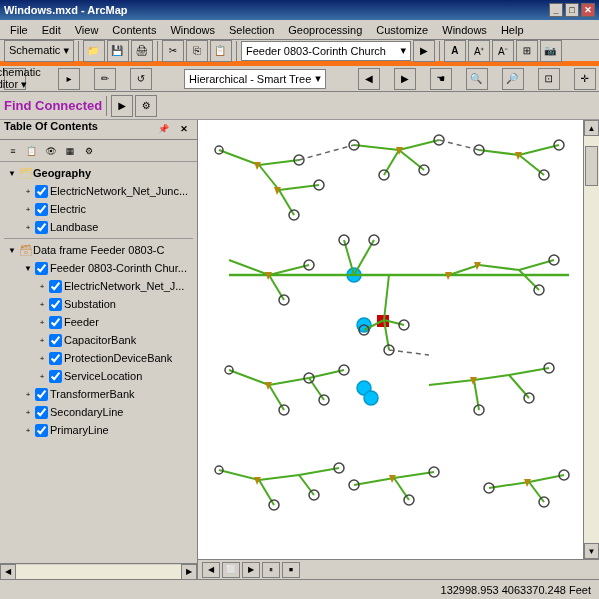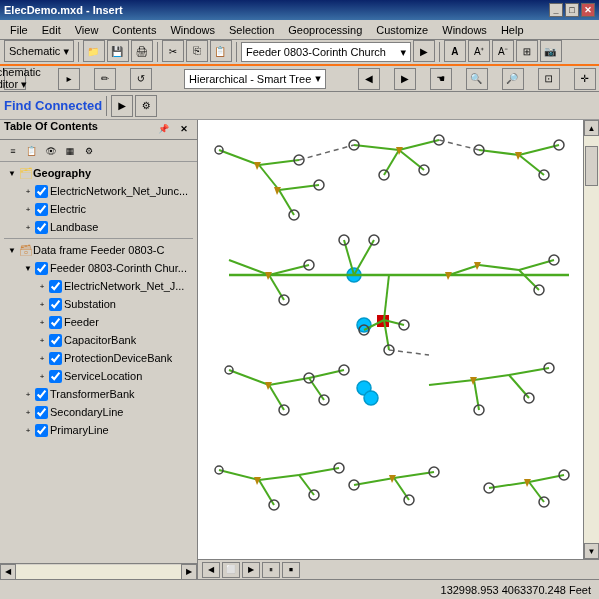--- a/index.html
+++ b/index.html
@@ -42,24 +42,24 @@
       padding: 1px 6px;
       cursor: pointer;
       font-size: 11px;
     }
 
     
     .toolbar {
       background: #d4d0c8;
       height: 26px;
       display: flex;
-      align-items: flex-end;
+      align-items: center;
       padding: 2px 4px;
       gap: 2px;
-      border-bottom: 2px solid #f97316;
+      border-bottom: 5px solid #f97316;
     }
     .toolbar-btn {
       height: 22px;
       min-width: 22px;
       background: #d4d0c8;
       border: 1px solid #808080;
       display: flex; align-items: center; justify-content: center;
       cursor: pointer;
       font-size: 10px;
       padding: 0 2px;
@@ -92,21 +92,21 @@
       height: 28px;
       display: flex;
       align-items: center;
       padding: 2px 4px;
       gap: 2px;
       border-bottom: 1px solid #999;
     }
     .find-connected-label {
       font-size: 13px;
       font-weight: bold;
-      color: #1d4ed8;
+      color: #a21caf;
     }
 
     
     .main-layout {
       display: flex;
       height: calc(599px - 20px - 20px - 26px - 26px - 28px - 20px);
     }
 
     
     .toc-panel {
@@ -270,21 +270,21 @@
     .section-divider {
       height: 1px;
       background: #999;
       margin: 2px 4px;
     }
   </style>
 </head>
 <body>
 
 <div class="title-bar">
-  <span>ElecDemo.mxd - Insert</span>
+  <span>Windows.mxd - ArcMap</span>
   <div class="title-bar-controls">
     <div class="title-btn">_</div>
     <div class="title-btn">□</div>
     <div class="title-btn" style="background:#c75050;color:white;">✕</div>
   </div>
 </div>
 
 <div class="menu-bar">
   <span class="menu-item">File</span>
   <span class="menu-item">Edit</span>

